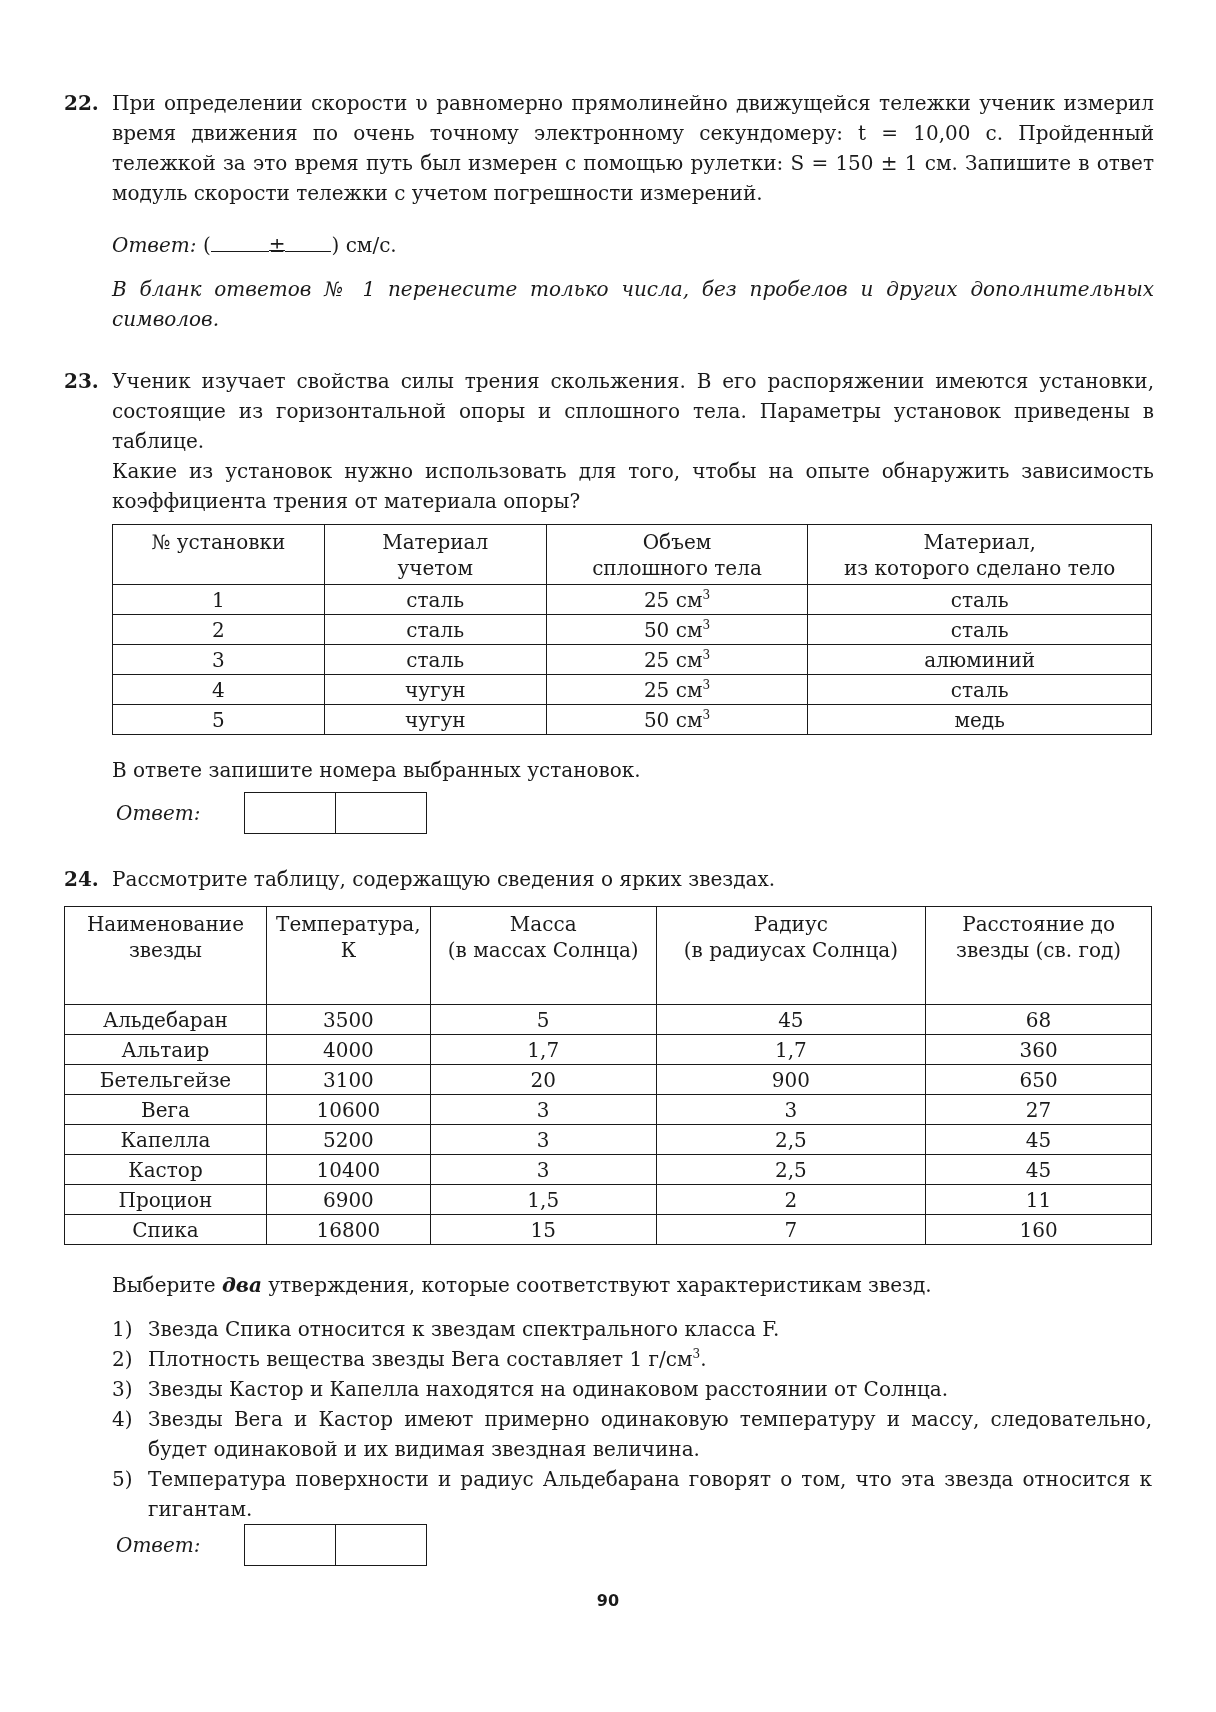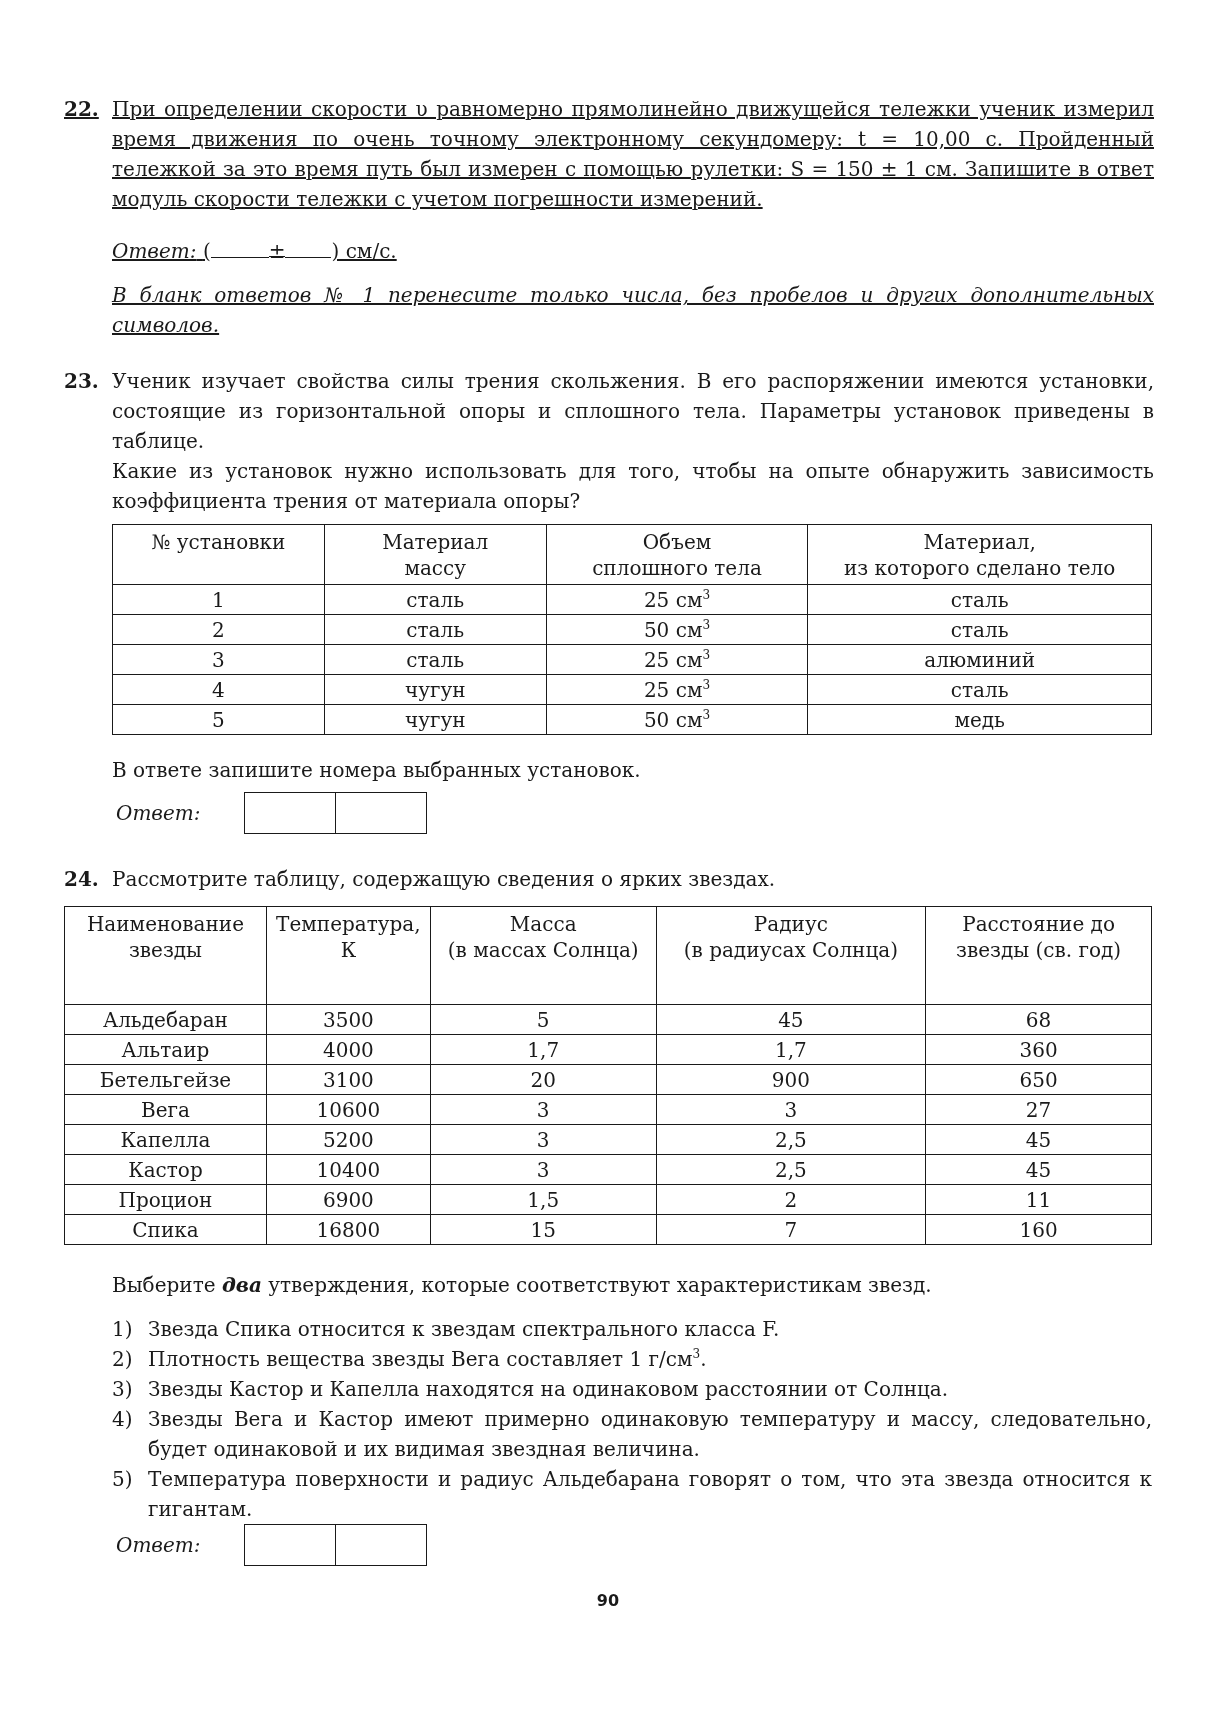--- a/index.html
+++ b/index.html
@@ -111,21 +111,21 @@
       font-family: "DejaVu Sans", "Liberation Sans", sans-serif;
       font-size: 16px;
     }
     sup { font-size: 12px; line-height: 0; }
   </style>
 </head>
 <body>
 
 <div class="page">
 
-  <div class="task" style="top:94px;text-decoration:underline;">
+  <div class="task" style="top:88px;">
     <div class="task-head">
       <span class="task-num">22.</span>
       <p class="task-body para">При определении скорости υ равномерно прямолинейно движущейся тележки ученик измерил время движения по очень точному электронному секундомеру: t = 10,00 с. Пройденный тележкой за это время путь был измерен с помощью рулетки: S = 150 ± 1 см. Запишите в ответ модуль скорости тележки с учетом погрешности измерений.</p>
     </div>
     <div class="answer-line" style="margin-left:48px; margin-top:22px;">
       <span class="lbl">Ответ:</span>
       <span>(</span><span class="blank" style="width:58px;"></span><span class="blank" style="border-bottom:1.5px solid #1a1a1a;">±</span><span class="blank" style="width:46px;"></span><span>) см/с.</span>
     </div>
     <div class="note" style="margin-left:48px; margin-top:14px;">В бланк ответов № 1 перенесите только числа, без пробелов и других дополнительных символов.</div>
   </div>
@@ -143,21 +143,21 @@
   <table class="grid" style="left:112px; top:524px; width:1040px;">
     <colgroup>
       <col style="width:212px">
       <col style="width:222px">
       <col style="width:262px">
       <col style="width:344px">
     </colgroup>
     <thead>
       <tr style="height:60px;">
         <th><span>№ установки</span></th>
-        <th><span>Материал</span><br><span>массу</span></th>
+        <th><span>Материал</span><br><span>учетом</span></th>
         <th><span>Объем</span><br><span>сплошного тела</span></th>
         <th><span>Материал,</span><br><span>из которого сделано тело</span></th>
       </tr>
     </thead>
     <tbody>
       <tr style="height:30px;">
         <td>1</td>
         <td>сталь</td>
         <td><span>25 см</span><sup>3</sup></td>
         <td>сталь</td>

